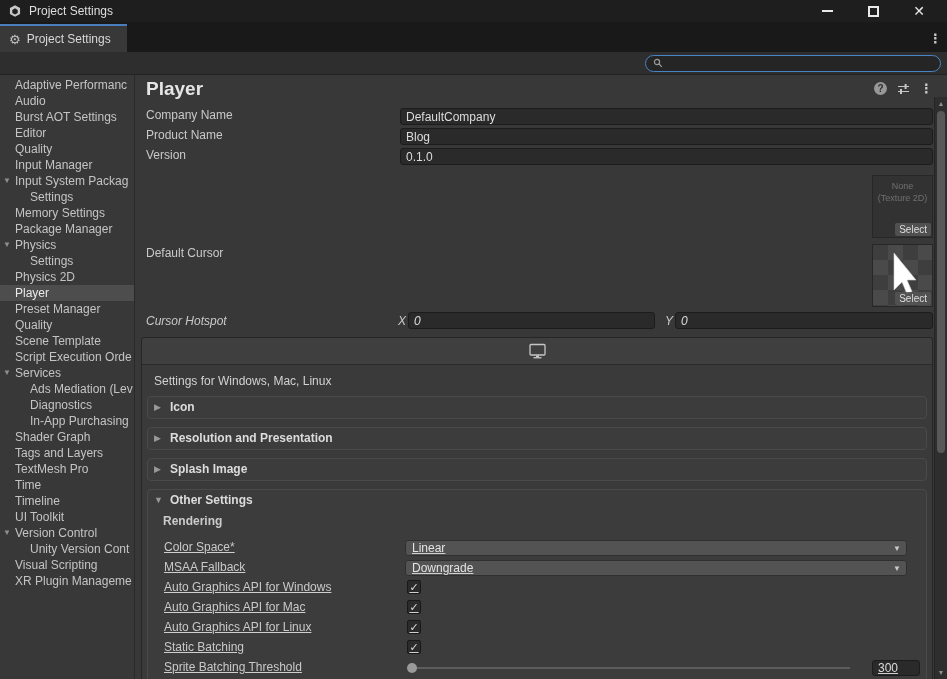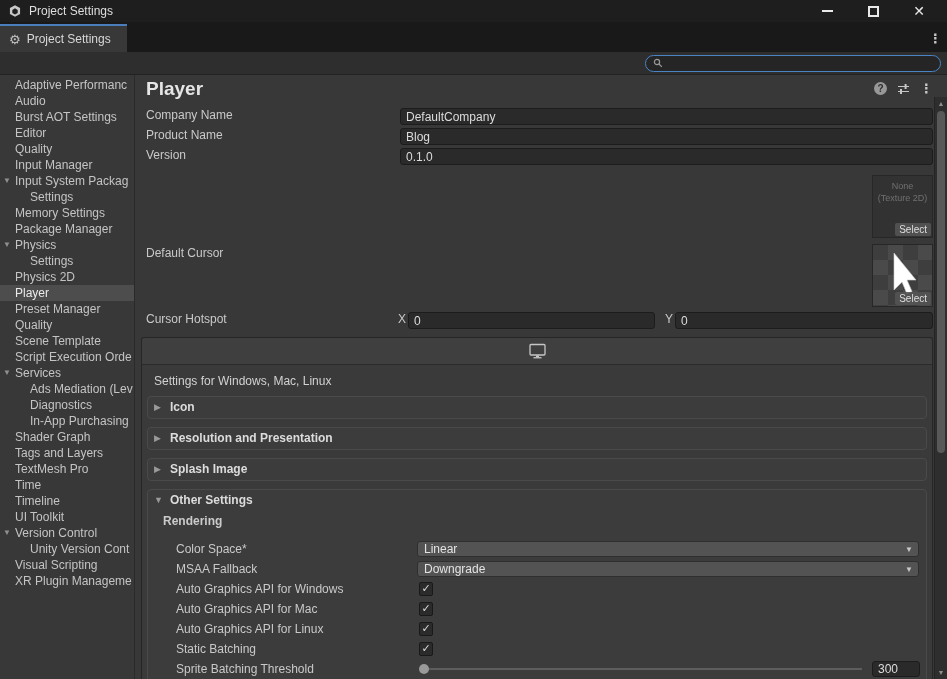--- a/index.html
+++ b/index.html
@@ -55,38 +55,38 @@
   .thumb-row .prop-label { position:absolute; left:0; top:2px; }
   .thumb { position:absolute; right:0; top:0; width:61px; height:63px; background:#323232; border:1px solid #272727;margin-left:28px; }
   .none-text { text-align:center; font-size:9px; color:#707070; padding-top:5px; line-height:1.3; }
   .select-btn { position:absolute; right:1px; bottom:1px; background:rgba(84,84,84,0.88); color:#dedede; font-size:10px; line-height:13px; padding:0 4px; border-radius:2px; }
   .cursor-thumb { background:
       linear-gradient(45deg, #4a4a4a 25%, transparent 25%, transparent 75%, #4a4a4a 75%),
       linear-gradient(45deg, #4a4a4a 25%, #3e3e3e 25%, #3e3e3e 75%, #4a4a4a 75%);
     background-size:30px 30px; background-position:0 0,15px 15px; }
   .cursor-thumb svg { position:absolute; left:0; top:0; }
 
-  .hotspot-row { display:flex; align-items:flex-start; height:17px; margin:5px 0 0 11px; }
+  .hotspot-row { display:flex; align-items:center; height:17px; margin:5px 0 0 11px;font-style:italic; }
   .hotspot-row .axis { width:10px; color:#c9c9c9; flex-shrink:0; }
   .hotspot-row .prop-label { width:252px; }
   .x-field { width:247px; margin-right:10px; }
   .y-field { flex:1; }
 
   
   .platform-box { position:absolute; left:6px; top:262px; width:792px; height:400px; border:1px solid #262626; border-bottom:none; border-radius:3px 3px 0 0; background:#3a3a3a; }
   .platform-tabs { height:27px; background:#3f3f3f; border-bottom:1px solid #2b2b2b; border-radius:3px 3px 0 0; display:flex; align-items:center; justify-content:center; }
   .platform-caption { margin:9px 0 0 12px; color:#d2d2d2; }
 
   .section-box { margin:8px 5px 0 5px; background:#3c3c3c; border:1px solid #4a4a4a; border-radius:4px; padding:3px 6px 4px 6px; }
   .section-header { display:flex; align-items:center; gap:7px; font-weight:bold; color:#dcdcdc; }
   .fold-arrow { font-size:9px; color:#999; width:9px; flex-shrink:0; }
   .other-box { padding-bottom:24px; }
   .group-label { margin:7px 0 12px 9px; font-weight:bold; color:#cbcbcb; }
 
-  .os-row { display:flex; align-items:center; height:17px; margin:3px 0 0 22px; }
+  .os-row { display:flex; align-items:flex-start; height:17px; margin:3px 0 0 10px;text-decoration:underline; }
   .os-label { width:241px; color:#c9c9c9; flex-shrink:0; }
   .dropdown { flex:1; max-width:502px; height:16px; background:#535353; border:1px solid #2f2f2f; border-radius:3px; padding:0 16px 0 6px; position:relative; color:#e3e3e3; display:flex; align-items:center; }
   .dd-arrow { position:absolute; right:5px; top:3px; font-size:8px; color:#c8c8c8; }
   .checkbox { width:14px; height:14px; background:#2b2b2b; border:1px solid #191919; border-radius:2px; display:flex; align-items:center; justify-content:center; margin-left:2px; }
   .check { color:#dcdcdc; font-size:11px; line-height:1; }
   .slider-wrap { display:flex; align-items:center; flex:1; }
   .slider-track { position:relative; width:440px; height:2px; background:#5d5d5d; margin-left:5px; }
   .slider-handle { position:absolute; top:-4px; width:10px; height:10px; border-radius:50%; background:#9a9a9a; }
   .num-field { width:48px; margin-left:auto; height:16px; }
 

